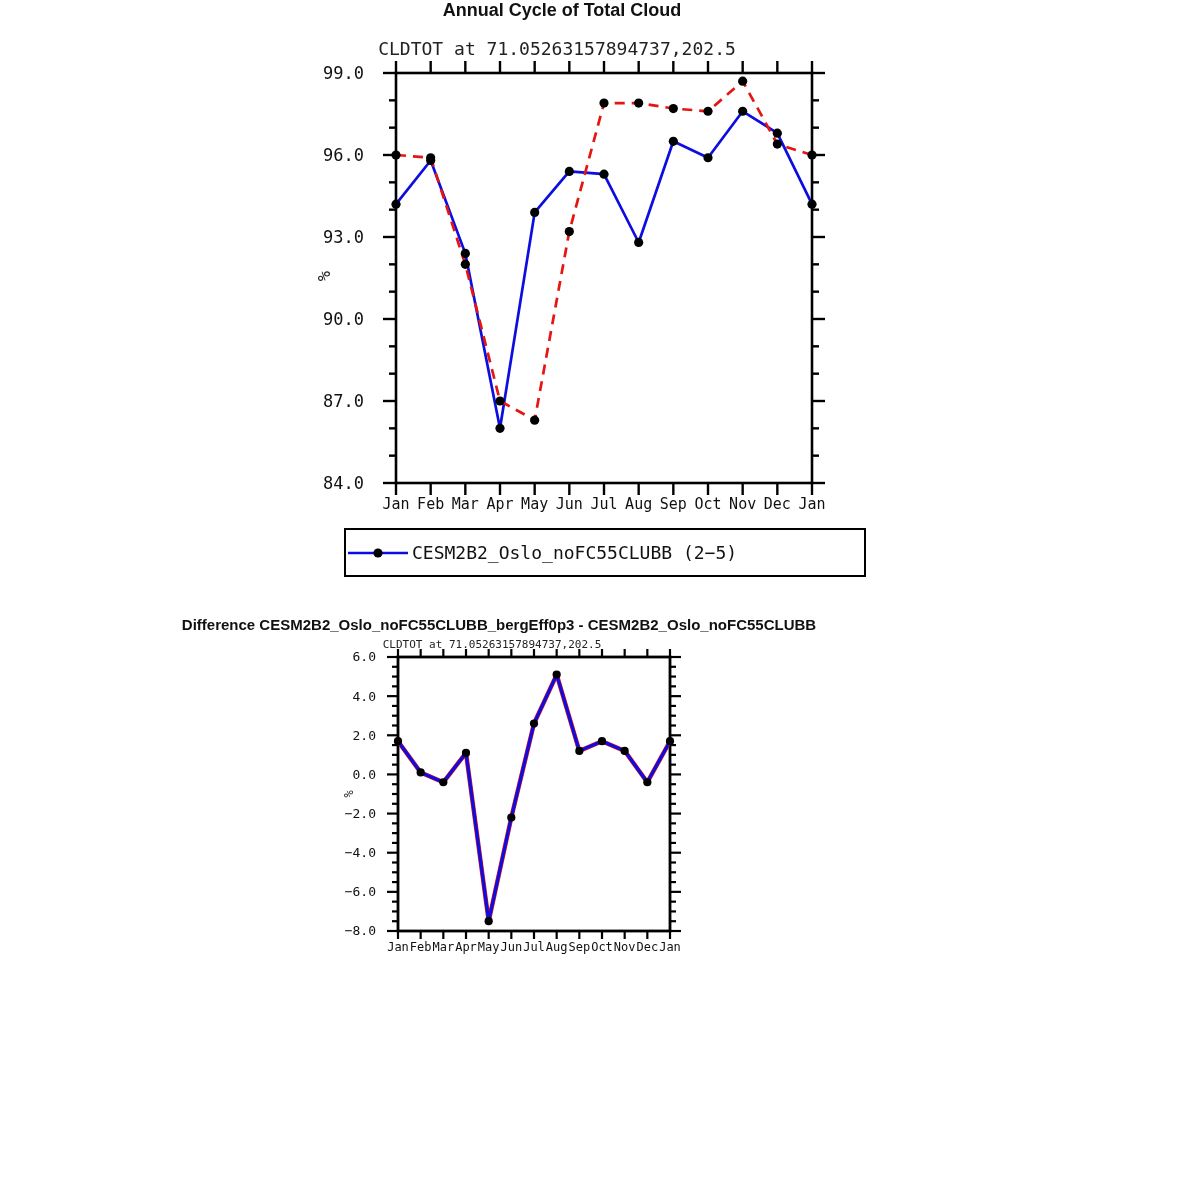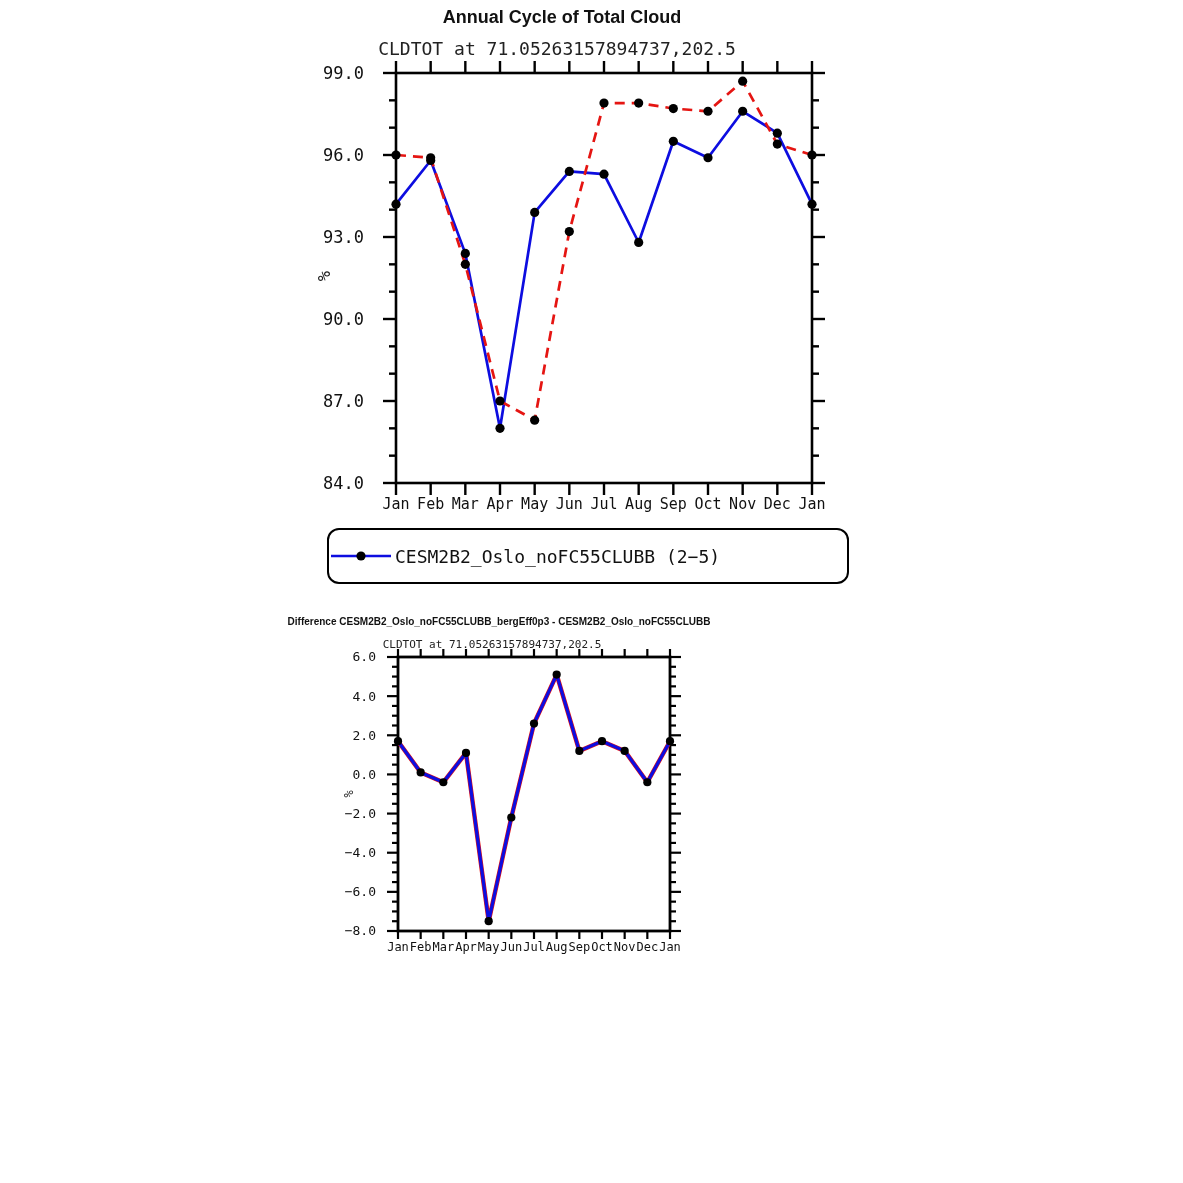--- a/index.html
+++ b/index.html
@@ -22,21 +22,21 @@
   .sub-title{
     font-family:"DejaVu Sans Mono", monospace;
     font-size:18px;
     color:#222;
     white-space:nowrap;
     transform:translateX(-50%);
   }
   .diff-title{
     font-family:"Liberation Sans", sans-serif;
     font-weight:bold;
-    font-size:10px;
+    font-size:15px;
     color:#111;
     white-space:nowrap;
     transform:translateX(-50%);
   }
   .diff-sub{
     font-family:"DejaVu Sans Mono", monospace;
     font-size:11px;
     color:#222;
     white-space:nowrap;
     transform:translateX(-50%);
@@ -296,25 +296,25 @@
       <circle cx="511.3333333333333" cy="817.4857142857143" r="4.1" fill="#000"></circle>
       <circle cx="534" cy="723.5428571428572" r="4.1" fill="#000"></circle>
       <circle cx="556.6666666666666" cy="674.6142857142856" r="4.1" fill="#000"></circle>
       <circle cx="579.3333333333334" cy="750.9428571428572" r="4.1" fill="#000"></circle>
       <circle cx="602" cy="741.1571428571428" r="4.1" fill="#000"></circle>
       <circle cx="624.6666666666666" cy="750.9428571428572" r="4.1" fill="#000"></circle>
       <circle cx="647.3333333333334" cy="782.2571428571429" r="4.1" fill="#000"></circle>
       <circle cx="670" cy="741.1571428571428" r="4.1" fill="#000"></circle>
     </svg>
 
-  <div class="abs main-title" style="left:562px;top:7px;">Annual Cycle of Total Cloud</div>
+  <div class="abs main-title" style="left:562px;top:0;">Annual Cycle of Total Cloud</div>
   <div class="abs sub-title" style="left:557px;top:38px;">CLDTOT at 71.05263157894737,202.5</div>
   <div class="abs ylab" style="left:324px;top:276px;font-size:17px;">%</div>
 
-  <div id="legend" class="abs" style="left:327px;top:528px;width:522px;height:56px;border-radius:12px;">
+  <div id="legend" class="abs" style="left:344px;top:528px;width:522px;height:49px;">
     <div class="legend-row">
       <svg width="66" height="20">
         <line x1="2" y1="10" x2="62" y2="10" stroke="#0d0de0" stroke-width="2.6"></line>
         <circle cx="32" cy="10" r="4.6" fill="#000"></circle>
       </svg>
       <span class="legend-label">CESM2B2_Oslo_noFC55CLUBB (2−5)</span>
     </div>
   </div>
 
   <div class="abs diff-title" style="left:499px;top:616px;">Difference CESM2B2_Oslo_noFC55CLUBB_bergEff0p3 - CESM2B2_Oslo_noFC55CLUBB</div>

